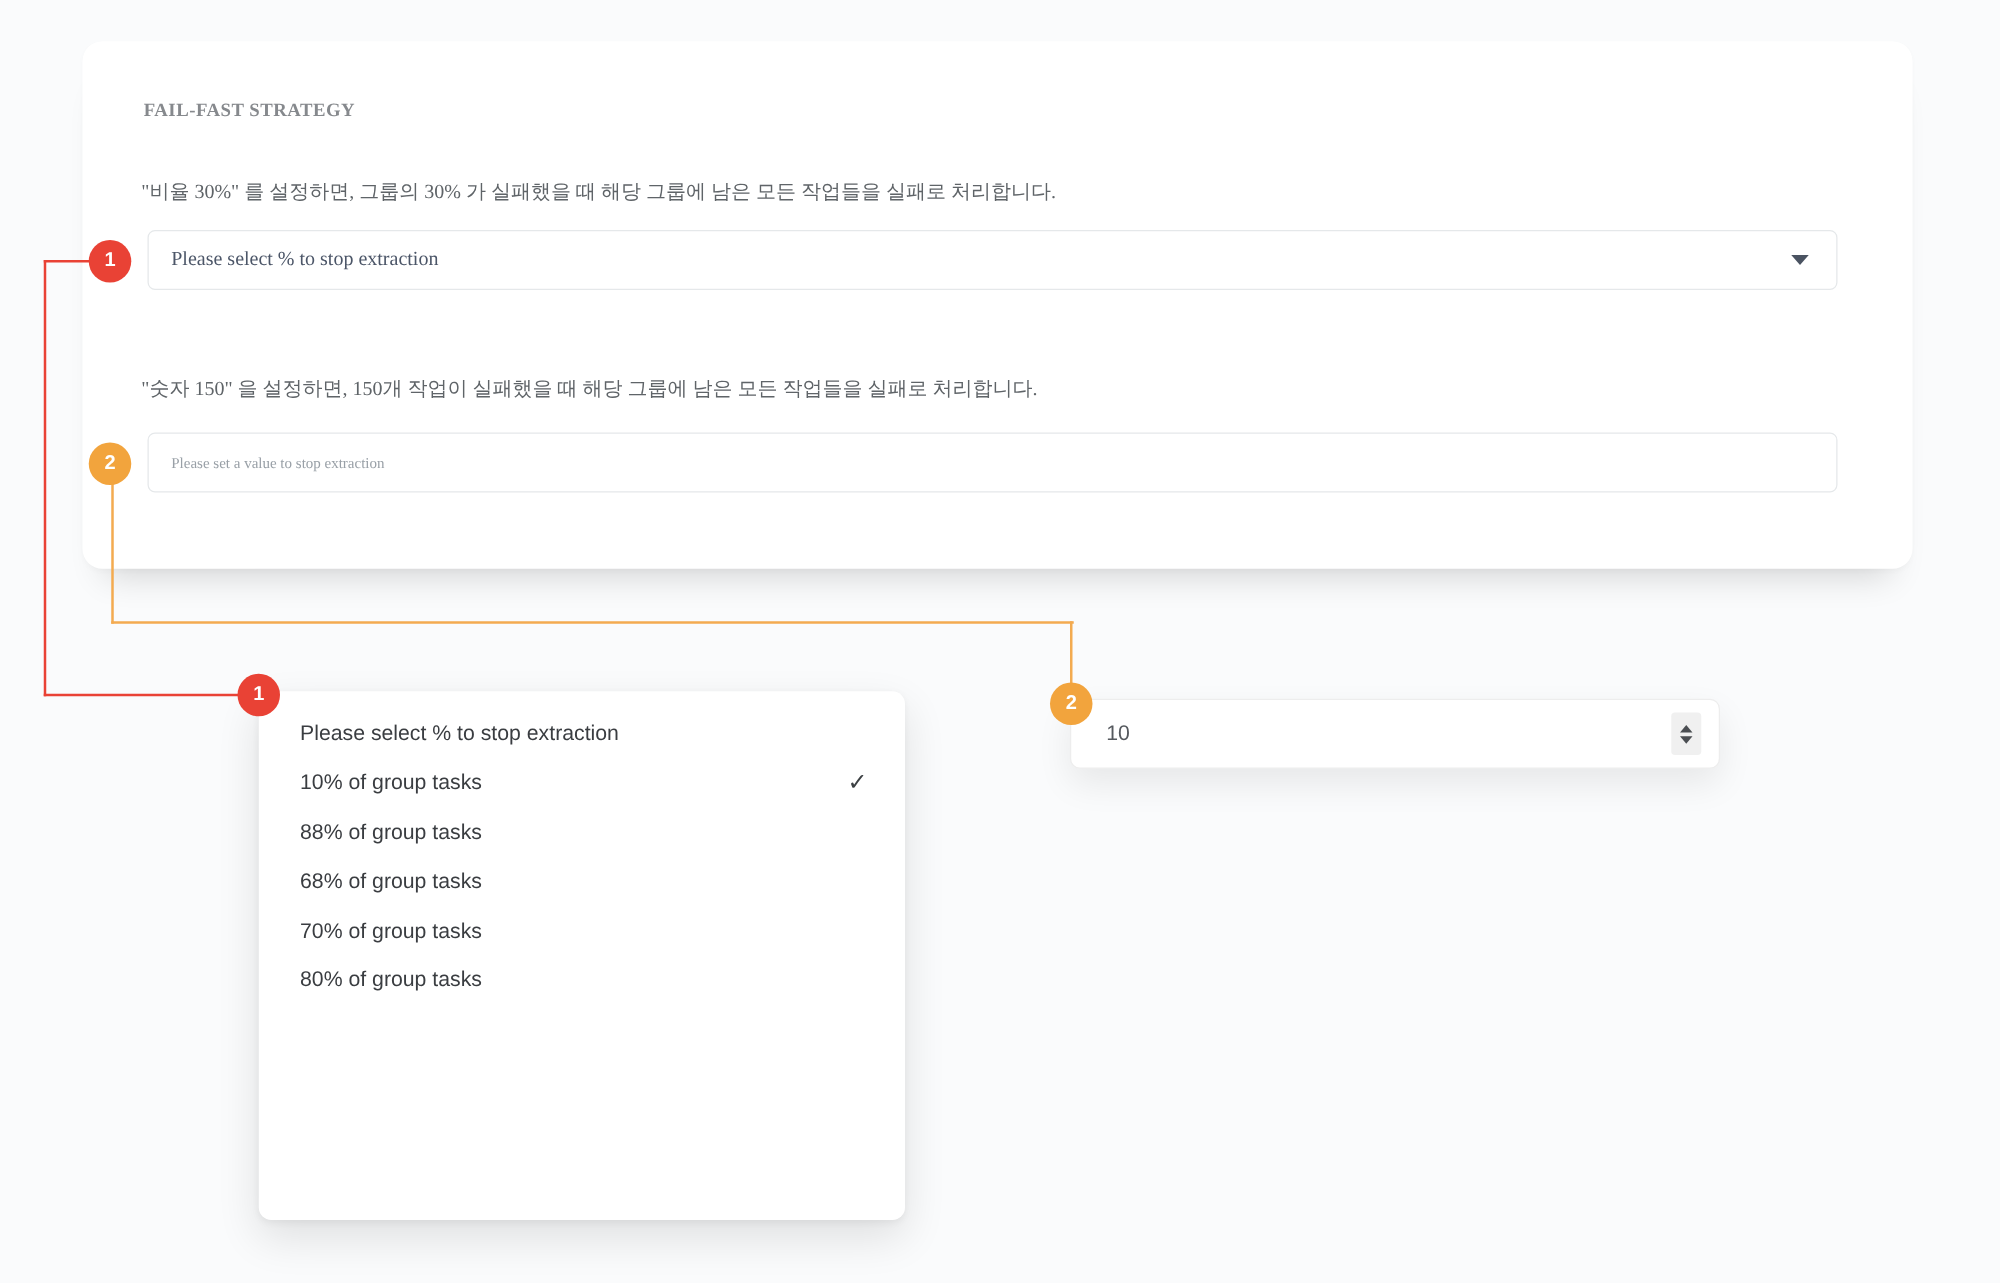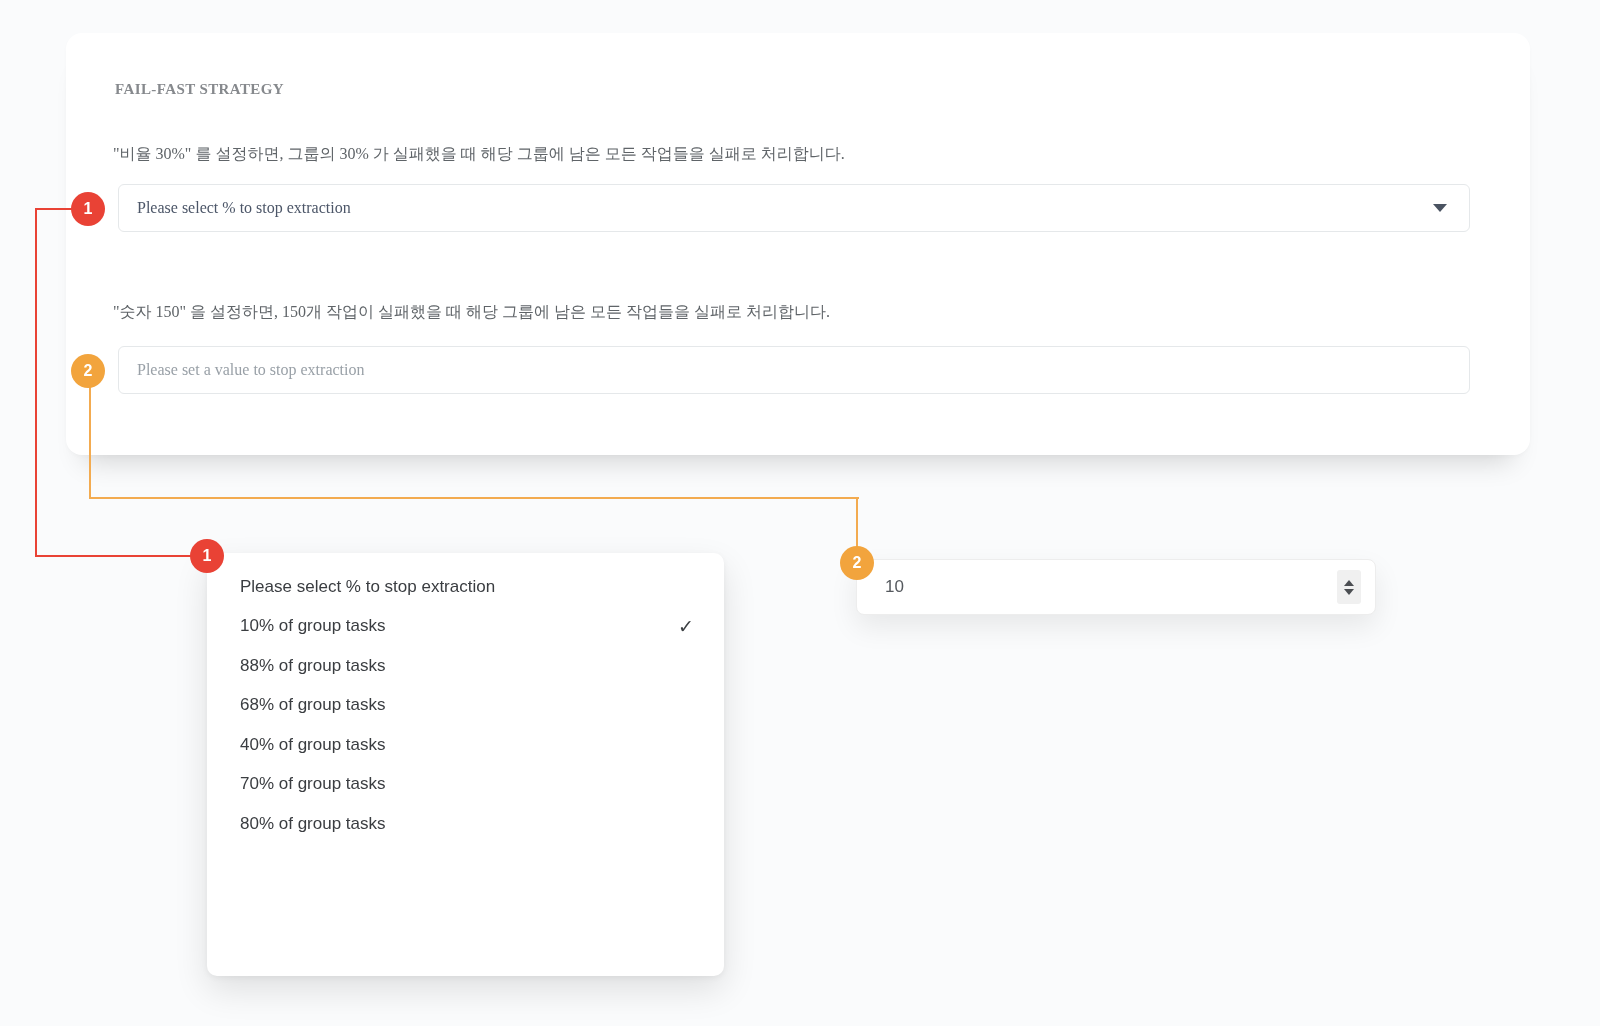--- a/index.html
+++ b/index.html
@@ -34,21 +34,21 @@
     box-sizing:border-box;display:flex;align-items:center;
   }
   .select-box{top:151px;padding:0 22px 0 18px;cursor:pointer;}
   .select-value{font-size:16px;color:#4c5668;}
   .caret{
     margin-left:auto;width:0;height:0;
     border-left:7px solid transparent;border-right:7px solid transparent;
     border-top:8px solid #4a5361;
   }
   .text-input{
-    top:313px;padding:0 18px;font-size:16px;color:#4c5668;
+    top:313px;padding:0 18px;font-size:12px;color:#4c5668;
     outline:none;font-family:inherit;
   }
   .text-input::placeholder{color:#99a0a7;opacity:1;}
 
   
   .badge{
     position:absolute;width:34px;height:34px;border-radius:50%;
     display:flex;align-items:center;justify-content:center;
     color:#fff;font-size:16px;font-weight:700;z-index:30;
   }
@@ -145,23 +145,20 @@
       <span>10% of group tasks</span>
       <span class="check">✓</span>
     </div>
     <div class="menu-row">
       <span>88% of group tasks</span>
     </div>
     <div class="menu-row">
       <span>68% of group tasks</span>
     </div>
     <div class="menu-row">
-      <span>40% of group tasks</span>
-    </div>
-    <div class="menu-row">
       <span>70% of group tasks</span>
     </div>
     <div class="menu-row">
       <span>80% of group tasks</span>
     </div>
   </div>
 
   <div class="num-box">
     <input class="num-input" type="text" value="10" style="">
     <div class="stepper">

